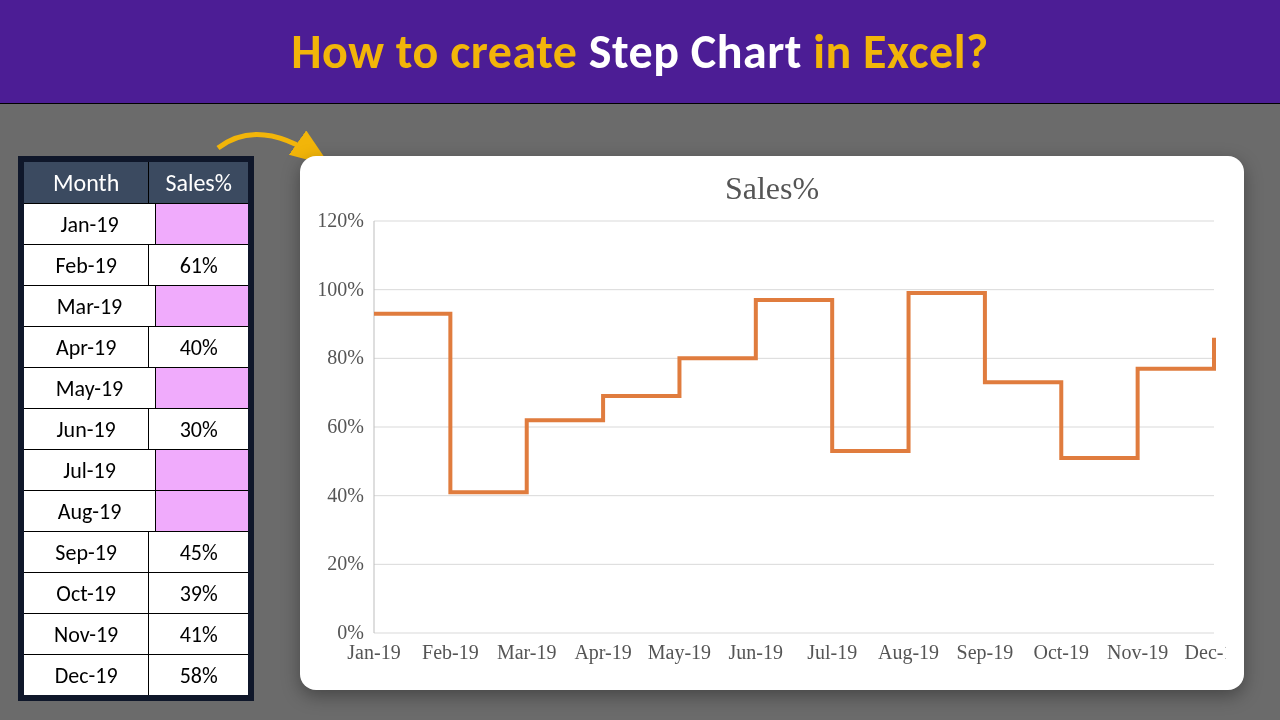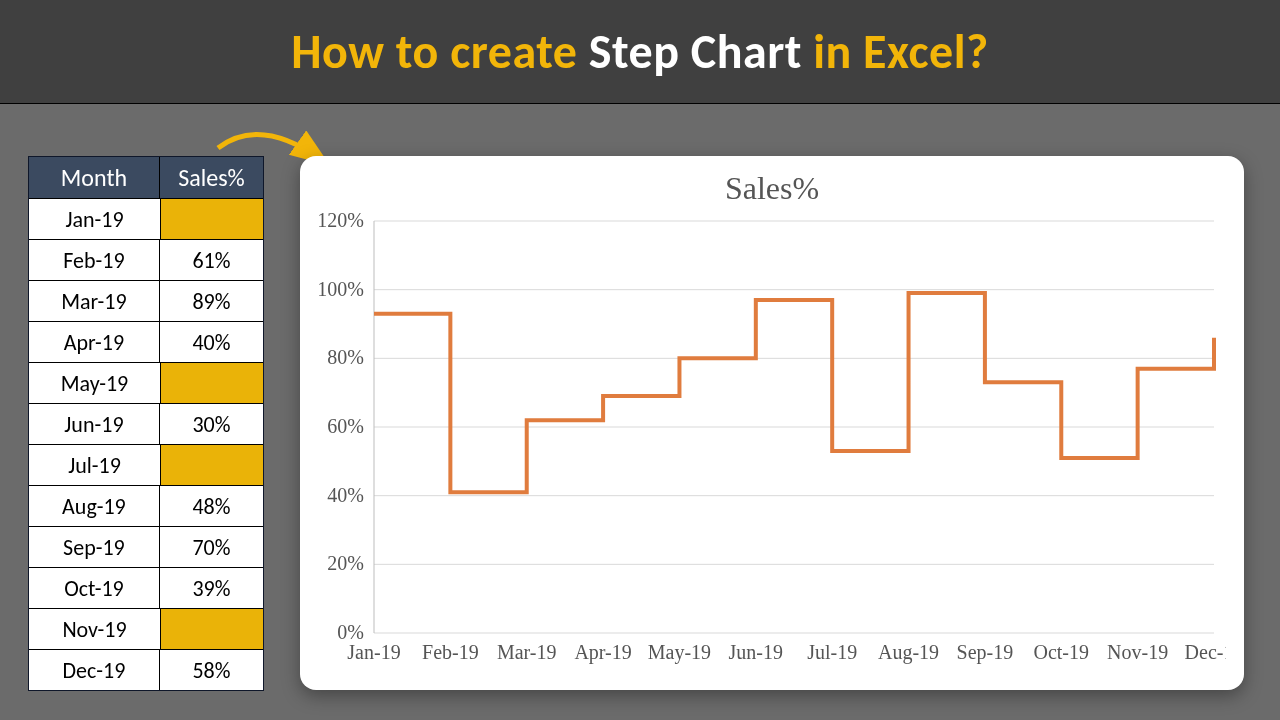--- a/index.html
+++ b/index.html
@@ -7,21 +7,21 @@
     width: 1280px;
     height: 720px;
     background: #6b6b6b;
     font-family: "Calibri", "Segoe UI", Arial, sans-serif;
     overflow: hidden;
     position: relative;
   }
   .title-bar {
     width: 100%;
     height: 104px;
-    background: #404040;
+    background: #4c1d95;
     display: flex;
     align-items: center;
     justify-content: center;
     border-bottom: 1px solid #000;
   }
   .title-bar h1 {
     font-size: 48px;
     font-weight: 700;
     letter-spacing: 0.5px;
   }
@@ -31,25 +31,25 @@
 
   .content {
     position: relative;
     width: 100%;
     height: calc(100% - 104px);
   }
 
   
   .data-table {
     position: absolute;
-    left: 28px;
+    left: 18px;
     top: 52px;
     width: 236px;
-    background: #eab308;
-    border: 1px solid #0f172a;
+    background: #f0abfc;
+    border: 6px solid #0f172a;
     font-size: 22px;
   }
   .data-table .row {
     display: flex;
     height: 41px;
     border-top: 1px solid #000;
   }
   .data-table .row:first-child { border-top: none; }
   .data-table .cell {
     display: flex;
@@ -122,50 +122,49 @@
 
   <div class="row">
         <div class="cell month">Jan-19</div>
       </div>
       <div class="row">
         <div class="cell month">Feb-19</div>
         <div class="cell value">61%</div>
       </div>
       <div class="row">
         <div class="cell month">Mar-19</div>
-        <div class="cell value">89%</div>
       </div>
       <div class="row">
         <div class="cell month">Apr-19</div>
         <div class="cell value">40%</div>
       </div>
       <div class="row">
         <div class="cell month">May-19</div>
       </div>
       <div class="row">
         <div class="cell month">Jun-19</div>
         <div class="cell value">30%</div>
       </div>
       <div class="row">
         <div class="cell month">Jul-19</div>
       </div>
       <div class="row">
         <div class="cell month">Aug-19</div>
-        <div class="cell value">48%</div>
       </div>
       <div class="row">
         <div class="cell month">Sep-19</div>
-        <div class="cell value">70%</div>
+        <div class="cell value">45%</div>
       </div>
       <div class="row">
         <div class="cell month">Oct-19</div>
         <div class="cell value">39%</div>
       </div>
       <div class="row">
         <div class="cell month">Nov-19</div>
+        <div class="cell value">41%</div>
       </div>
       <div class="row">
         <div class="cell month">Dec-19</div>
         <div class="cell value">58%</div>
       </div>
     </div>
 
   <svg class="arrow-svg" viewBox="0 0 160 100">
     <defs>
       <marker id="ahead" markerWidth="10" markerHeight="10" refX="6" refY="3" orient="auto">

